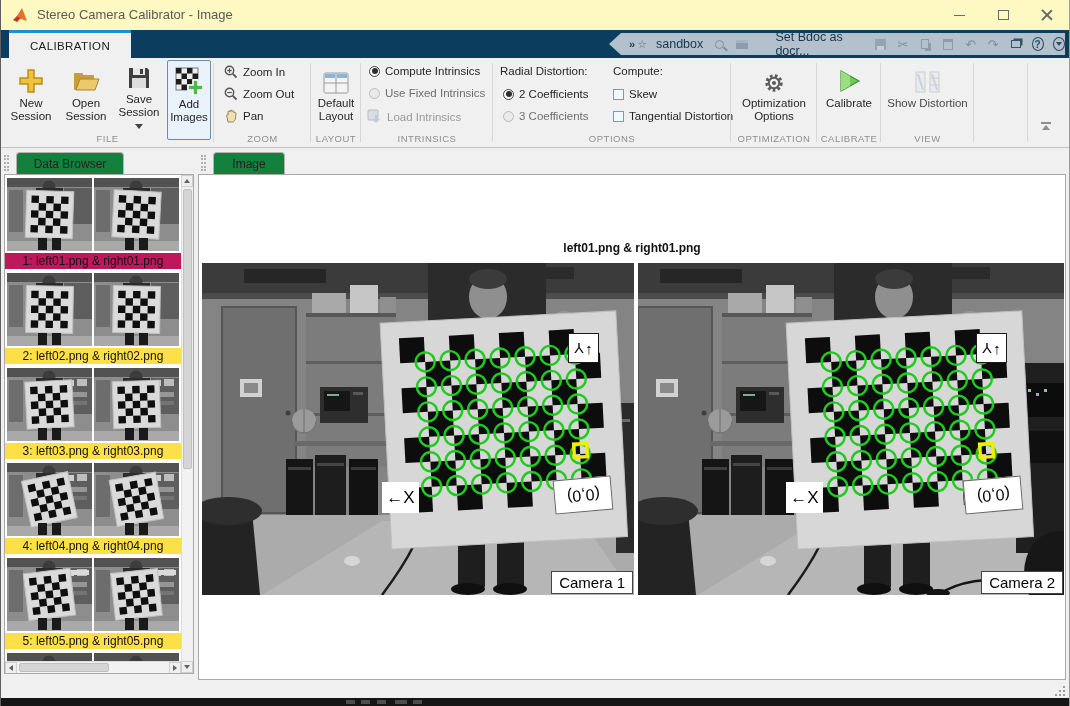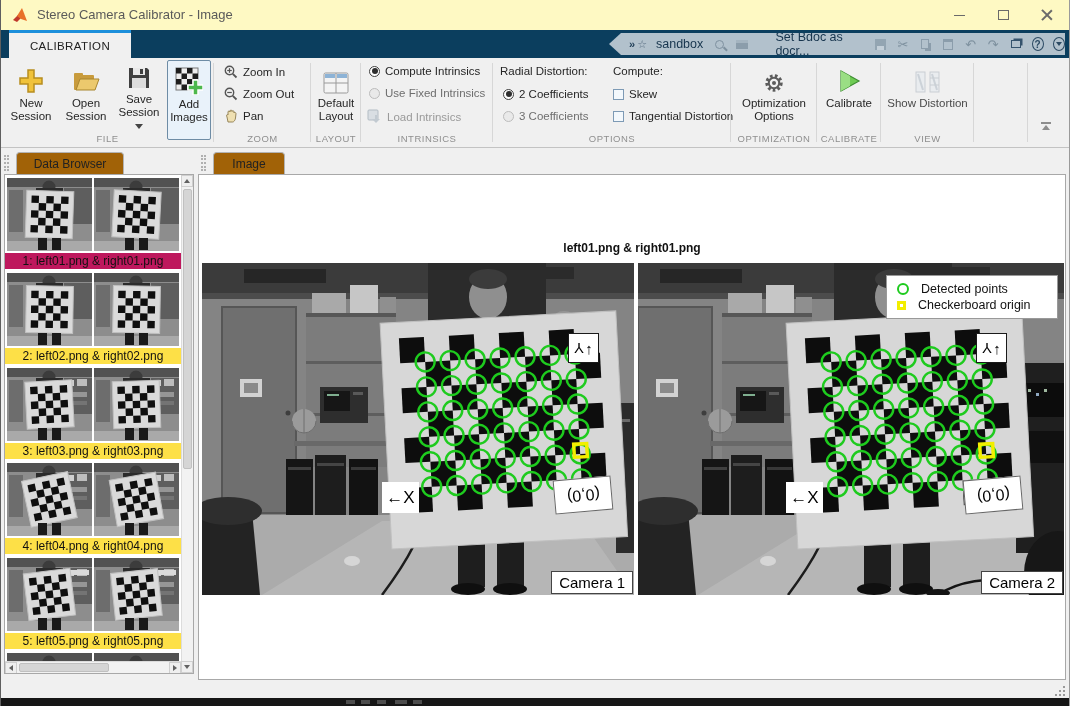--- a/index.html
+++ b/index.html
@@ -56,21 +56,21 @@
   .boxed { border:1px solid #6e8ca5; background:#e9f2fa; border-radius:2px; }
   .smallrow { position:absolute; display:flex; align-items:center; gap:5px; font-size:11.5px; color:#262626; white-space:nowrap; }
   .radio { width:11px; height:11px; border-radius:50%; border:1px solid #9a9a9a; background:#fcfcfc; flex:0 0 auto; }
   .radio.sel { border:1px solid #404040; background:#fff; position:relative; }
   .radio.sel::after { content:""; position:absolute; left:1.5px; top:1.5px; width:6px; height:6px; border-radius:50%; background:#2e2e2e; }
   .radio.dis { border:1px solid #bcbcbc; background:#e9e9e9; }
   .checkbox { width:11px; height:11px; border:1px solid #7d9ab5; background:#f3f8fc; flex:0 0 auto; }
   .graytext { color:#9a9a9a !important; }
   
   .panel { position:absolute; }
-  .ptab { position:absolute; top:0; height:22px; background:#a16207; border:1px solid #b3b3b3; border-bottom:none;
+  .ptab { position:absolute; top:0; height:22px; background:#15803d; border:1px solid #b3b3b3; border-bottom:none;
     border-radius:4px 4px 0 0; display:flex; align-items:center; justify-content:center; font-size:12px; color:#222; }
   .pgrip { position:absolute; top:3px; width:5px; height:16px; border-left:2px dotted #b0b0b0; border-right:2px dotted #b0b0b0; }
   .pbody { position:absolute; left:0; right:0; top:22px; bottom:0; background:#fff; border:1px solid #a8a8a8; overflow:hidden; }
   
   .db-item { position:absolute; left:0; width:176px; }
   .thumb { position:absolute; top:0; width:85px; height:73px; background:#888; overflow:hidden; }
   .thumb.l { left:2px; } .thumb.r { left:89px; }
   .db-cap { position:absolute; top:75px; left:0; width:176px; height:16px; font-size:12px; color:#111;
     display:flex; align-items:center; justify-content:center; background:#fde047; white-space:nowrap; }
   .db-cap.sel { background:#be185d; }
@@ -1055,30 +1055,20 @@
             <span>↑</span>
         </div>
         <div class="ov ov-x">
           <span>←</span>
             <span>X</span>
         </div>
         <div class="ov ov-origin">
           <span>(0,0)</span>
         </div>
         <div class="ov ov-cam">Camera 2</div>
-        <div class="legend">
-          <div class="lrow">
-              <span class="lg-circle"></span>
-              <span>Detected points</span>
-            </div>
-          <div class="lrow">
-              <span class="lg-square"></span>
-              <span>Checkerboard origin</span>
-            </div>
-        </div>
       </div>
     </div>
   </div>
 
   <div class="statusbar">
     <div class="grip">
       <i style="right:0;bottom:0"></i>
         <i style="right:4px;bottom:0"></i>
         <i style="right:0;bottom:4px"></i>
       <i style="right:8px;bottom:0"></i>

